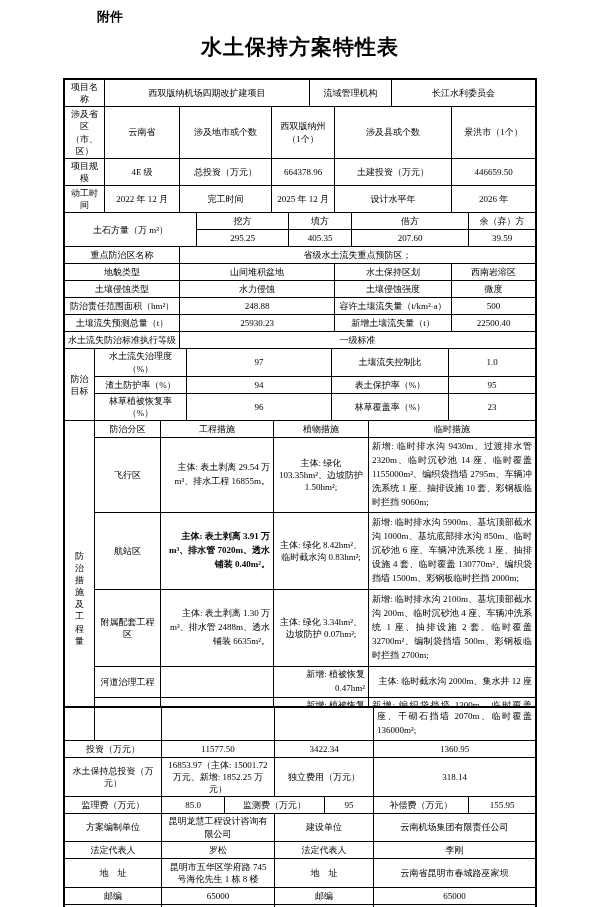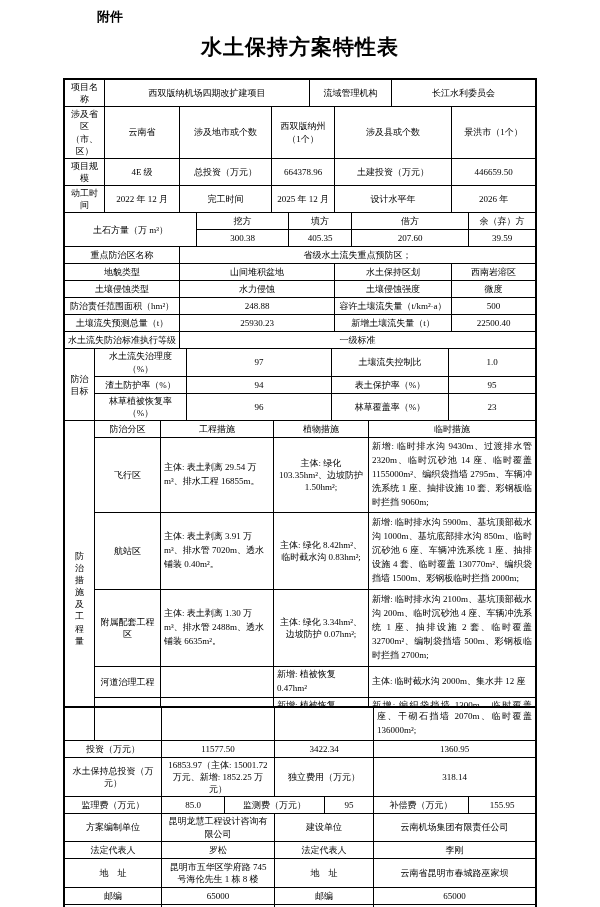--- a/index.html
+++ b/index.html
@@ -18,21 +18,21 @@
   .tbl > *:last-child{border-bottom:none;}
   .tr{display:flex;align-items:stretch;}
   .td{display:flex;align-items:center;justify-content:center;
     padding:1px 3px;box-sizing:border-box;border-right:1px solid #000;flex:none;overflow:hidden;}
   .tr > .td:last-child{border-right:none;}
   .group{display:flex;align-items:stretch;}
   .gcol{flex:1;display:flex;flex-direction:column;min-width:0;}
   .gcol > .tr{border-bottom:1px solid #000;}
   .gcol > .tr:last-child{border-bottom:none;}
   .ct{width:100%;text-align:center;line-height:1.35;}
-  .al > .ct{text-align:left;line-height:1.55;}
+  .al > .ct{text-align:right;line-height:1.55;}
   .aj > .ct{text-align:justify;text-align-last:left;line-height:1.55;}
 </style>
 </head>
 <body>
 
 <div class="attachment">附件</div>
 <div class="doc-title">水土保持方案特性表</div>
 
 <div class="tbl" id="tbl1">
     <div class="tr" style="min-height: 16px;">
@@ -123,21 +123,21 @@
           </div>
           <div class="td" style="width: 117px;">
             <span class="ct">借方</span>
           </div>
           <div class="td" style="width: 87px; flex: 1 1 0%;">
             <span class="ct">余（弃）方</span>
           </div>
         </div>
         <div class="tr" style="min-height: 16px;">
           <div class="td" style="width: 92px;">
-            <span class="ct">300.38</span>
+            <span class="ct">295.25</span>
           </div>
           <div class="td" style="width: 63px;">
             <span class="ct">405.35</span>
           </div>
           <div class="td" style="width: 117px;">
             <span class="ct">207.60</span>
           </div>
           <div class="td" style="width: 87px; flex: 1 1 0%;">
             <span class="ct">39.59</span>
           </div>
@@ -295,21 +295,21 @@
             <span class="ct">主体: 绿化 103.35hm²、边坡防护 1.50hm²;</span>
           </div>
           <div class="td aj" style="width: 170px; flex: 1 1 0%;">
             <span class="ct">新增: 临时排水沟 9430m、过渡排水管 2320m、临时沉砂池 14 座、临时覆盖 1155000m²、编织袋挡墙 2795m、车辆冲洗系统 1 座、抽排设施 10 套、彩钢板临时拦挡 9060m;</span>
           </div>
         </div>
         <div class="tr" style="min-height: 76px;">
           <div class="td" style="width: 66px;">
             <span class="ct">航站区</span>
           </div>
-          <div class="td al" style="width: 113px;">
+          <div class="td al" style="width: 113px; font-weight: bold;">
             <span class="ct">主体: 表土剥离 3.91 万 m³、排水管 7020m、透水铺装 0.40m²。</span>
           </div>
           <div class="td" style="width: 95px;">
             <span class="ct">主体: 绿化 8.42hm²、临时截水沟 0.83hm²;</span>
           </div>
           <div class="td aj" style="width: 170px; flex: 1 1 0%;">
             <span class="ct">新增: 临时排水沟 5900m、基坑顶部截水沟 1000m、基坑底部排水沟 850m、临时沉砂池 6 座、车辆冲洗系统 1 座、抽排设施 4 套、临时覆盖 130770m²、编织袋挡墙 1500m、彩钢板临时拦挡 2000m;</span>
           </div>
         </div>
         <div class="tr" style="min-height: 76px;">

